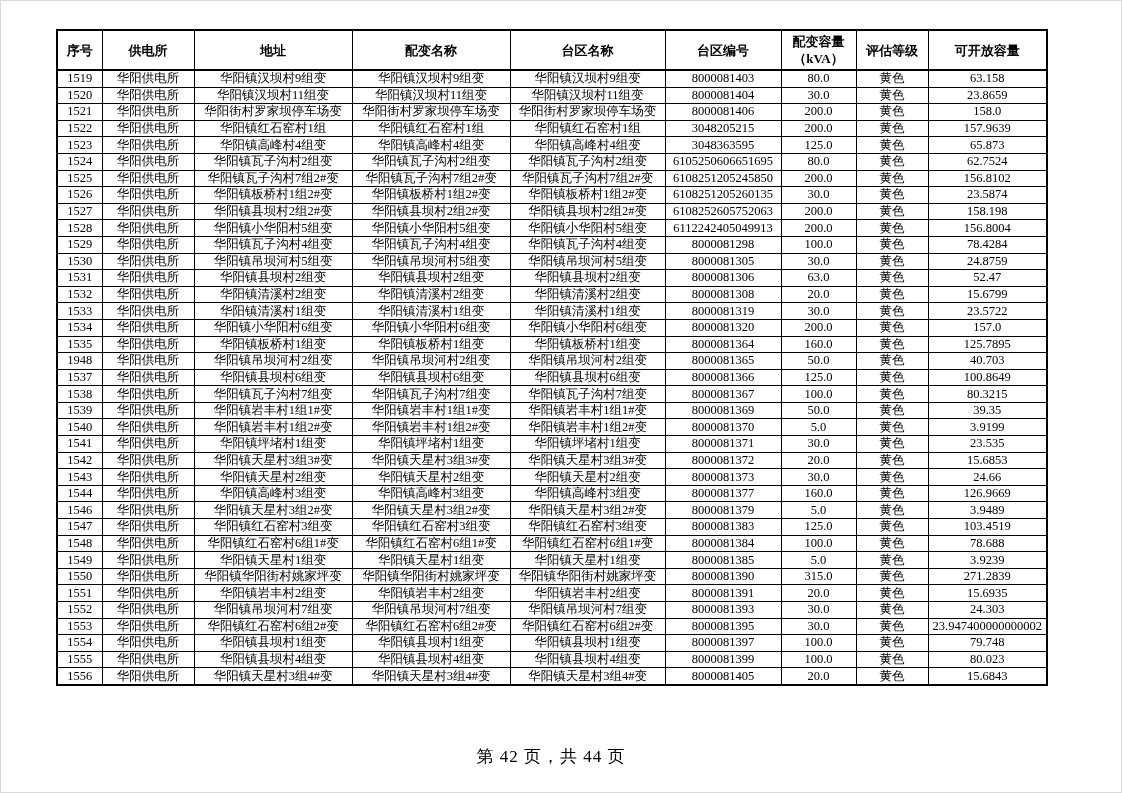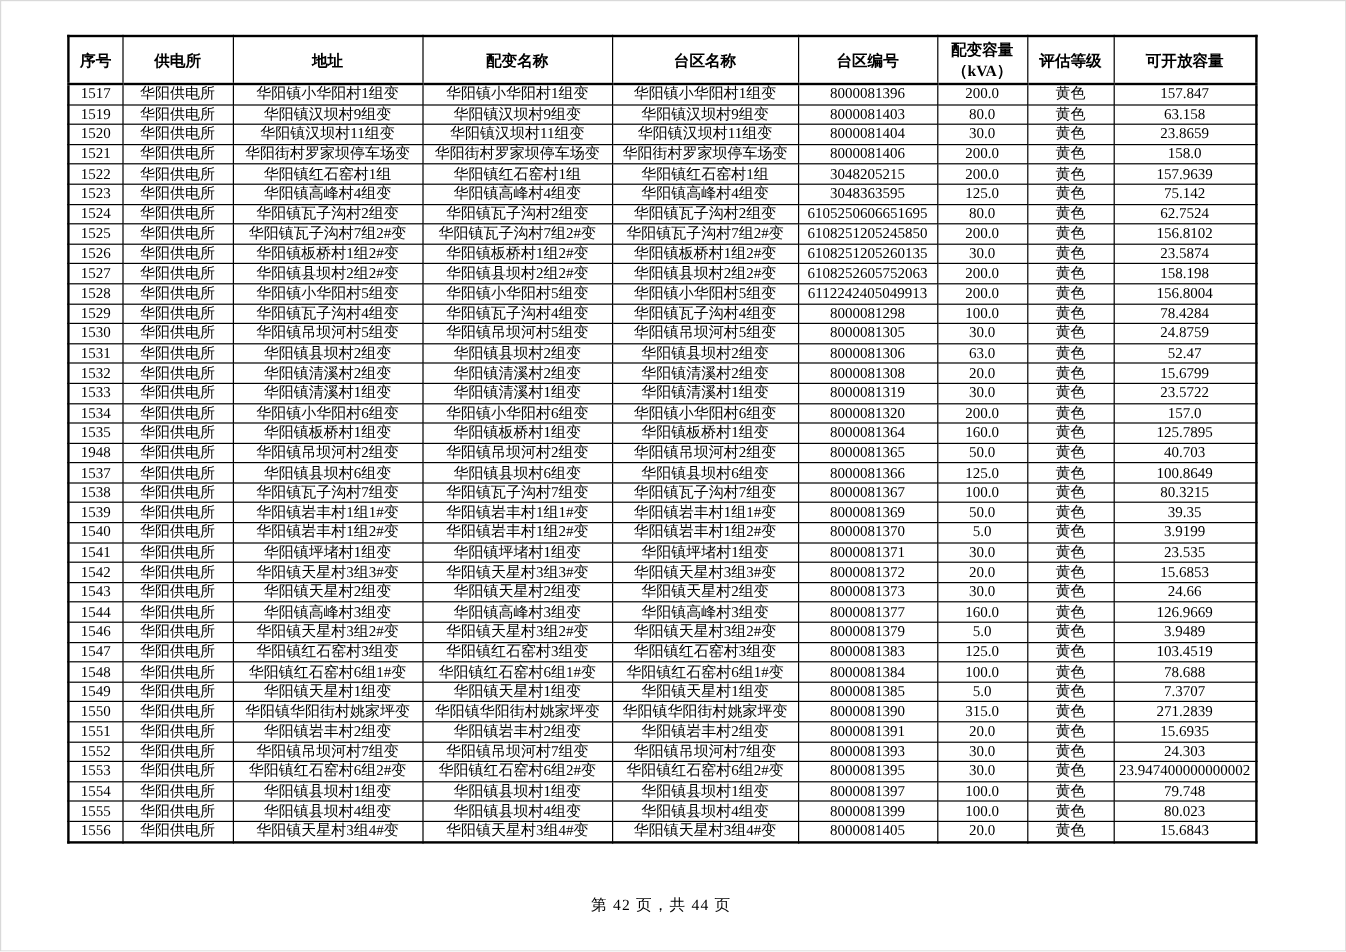--- a/index.html
+++ b/index.html
@@ -54,21 +54,21 @@
     line-height: 15px;
     white-space: nowrap;
     background: #ffffff;
   }
   .footer {
     position: absolute;
     left: 55px;
     top: 744px;
     width: 990px;
     text-align: center;
-    font-size: 13px;
+    font-size: 17px;
     color: #000000;
     letter-spacing: 1px;
   }
 </style>
 </head>
 <body>
 
 <div class="page">
 
   <table class="data-table">
@@ -92,31 +92,20 @@
           <th>台区名称</th>
           <th>台区编号</th>
           <th>配变容量
 （kVA）</th>
           <th>评估等级</th>
           <th>可开放容量</th>
         </tr>
     </thead>
     <tbody>
         <tr>
-          <td>1517</td>
-          <td>华阳供电所</td>
-          <td>华阳镇小华阳村1组变</td>
-          <td>华阳镇小华阳村1组变</td>
-          <td>华阳镇小华阳村1组变</td>
-          <td>8000081396</td>
-          <td>200.0</td>
-          <td>黄色</td>
-          <td>157.847</td>
-        </tr>
-        <tr>
           <td>1519</td>
           <td>华阳供电所</td>
           <td>华阳镇汉坝村9组变</td>
           <td>华阳镇汉坝村9组变</td>
           <td>华阳镇汉坝村9组变</td>
           <td>8000081403</td>
           <td>80.0</td>
           <td>黄色</td>
           <td>63.158</td>
         </tr>
@@ -155,21 +144,21 @@
         </tr>
         <tr>
           <td>1523</td>
           <td>华阳供电所</td>
           <td>华阳镇高峰村4组变</td>
           <td>华阳镇高峰村4组变</td>
           <td>华阳镇高峰村4组变</td>
           <td>3048363595</td>
           <td>125.0</td>
           <td>黄色</td>
-          <td>75.142</td>
+          <td>65.873</td>
         </tr>
         <tr>
           <td>1524</td>
           <td>华阳供电所</td>
           <td>华阳镇瓦子沟村2组变</td>
           <td>华阳镇瓦子沟村2组变</td>
           <td>华阳镇瓦子沟村2组变</td>
           <td>6105250606651695</td>
           <td>80.0</td>
           <td>黄色</td>
@@ -430,21 +419,21 @@
         </tr>
         <tr>
           <td>1549</td>
           <td>华阳供电所</td>
           <td>华阳镇天星村1组变</td>
           <td>华阳镇天星村1组变</td>
           <td>华阳镇天星村1组变</td>
           <td>8000081385</td>
           <td>5.0</td>
           <td>黄色</td>
-          <td>7.3707</td>
+          <td>3.9239</td>
         </tr>
         <tr>
           <td>1550</td>
           <td>华阳供电所</td>
           <td>华阳镇华阳街村姚家坪变</td>
           <td>华阳镇华阳街村姚家坪变</td>
           <td>华阳镇华阳街村姚家坪变</td>
           <td>8000081390</td>
           <td>315.0</td>
           <td>黄色</td>

